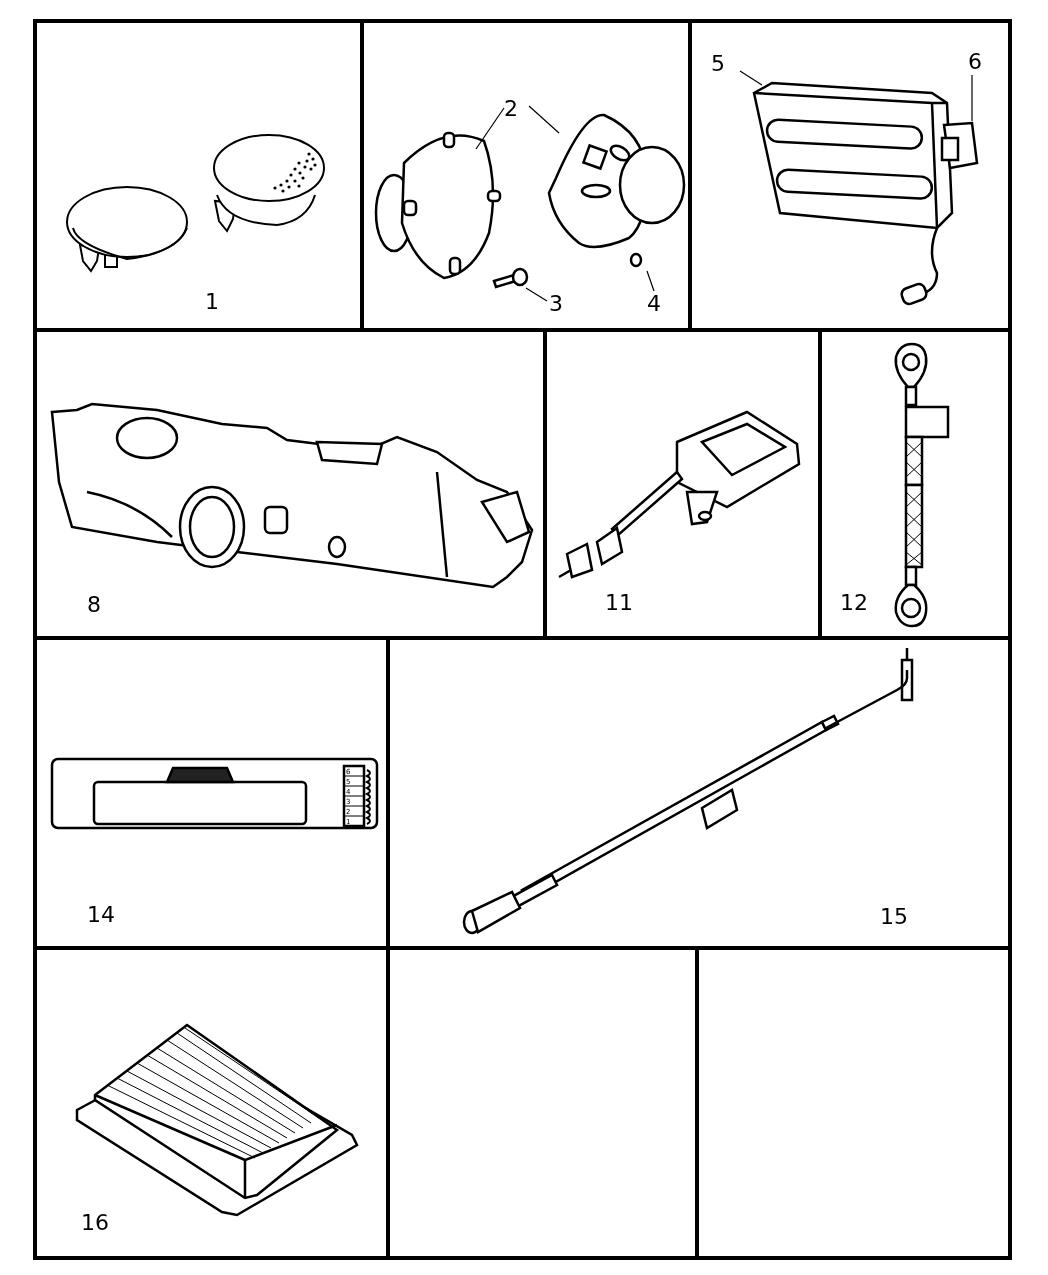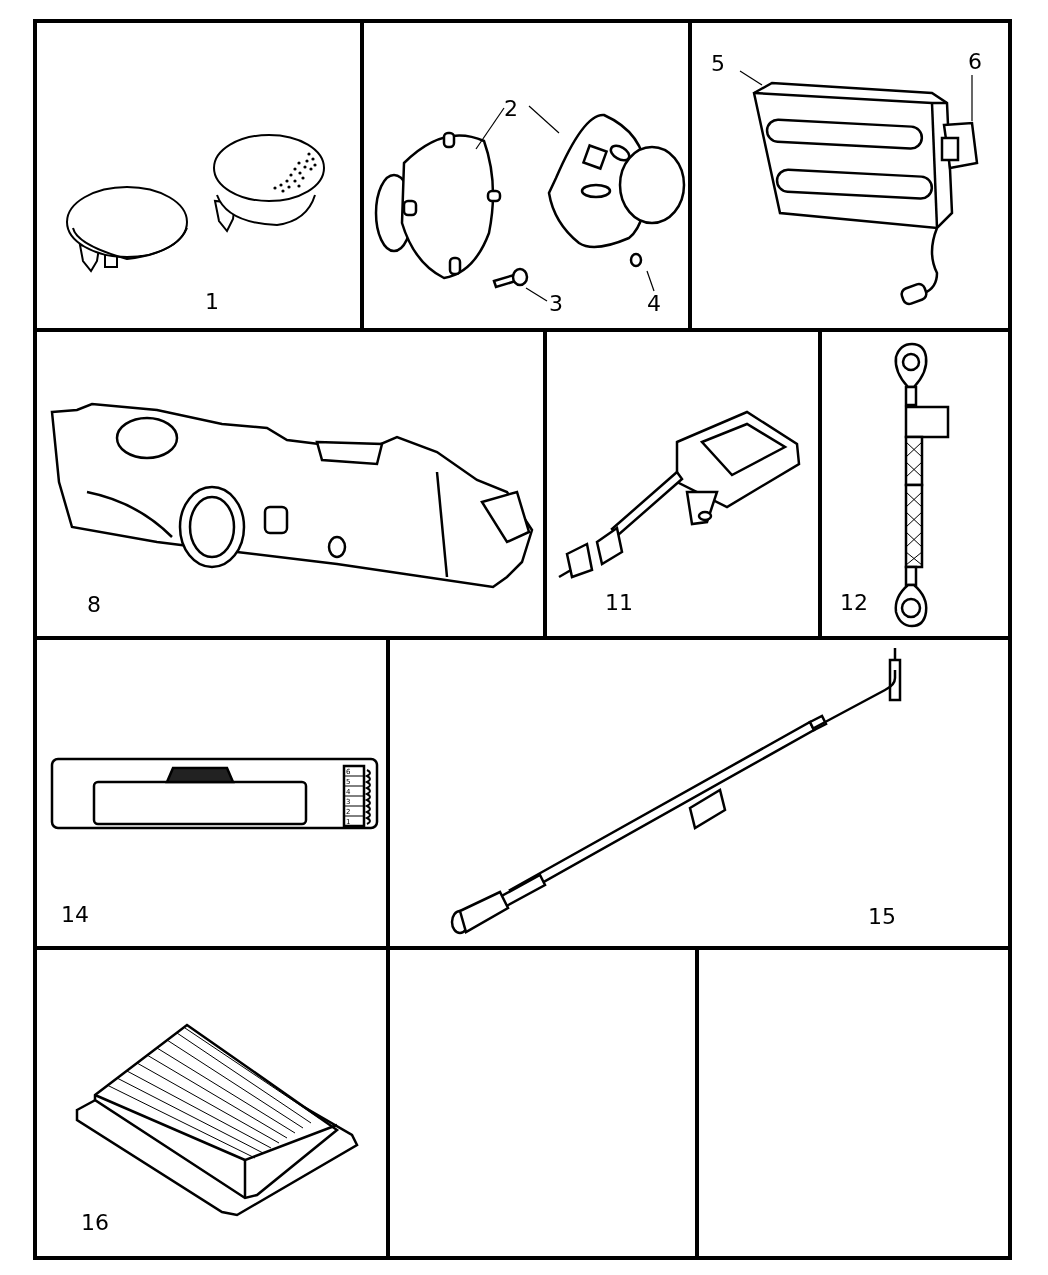--- a/index.html
+++ b/index.html
@@ -200,24 +200,24 @@
     </g>
     <g font-size="7" font-family="DejaVu Sans, sans-serif" fill="#000">
       <text x="309" y="134">6</text>
       <text x="309" y="144">5</text>
       <text x="309" y="154">4</text>
       <text x="309" y="164">3</text>
       <text x="309" y="174">2</text>
       <text x="309" y="184">1</text>
     </g>
   </svg>
-  <span class="callout" style="left:24px; top:264px;">14</span>
-</div>
-
-<div class="cell" style="left:390px; top:640px; width:618px; height:329px;">
+  <span class="callout" style="left:50px; top:264px;">14</span>
+</div>
+
+<div class="cell" style="left:402px; top:640px; width:618px; height:329px;">
   <svg width="618" height="306">
     <g fill="#fff" stroke="#000" stroke-width="2.5">
       <path d="M120,250 L420,82 L424,90 L125,258 Z"></path>
       <path d="M420,82 L432,76 L436,84 L424,90 Z"></path>
       <rect x="500" y="20" width="10" height="40"></rect>
       <line x1="505" y1="8" x2="505" y2="20"></line>
       <path d="M300,168 L330,150 L335,170 L305,188 Z"></path>
       <path d="M150,235 L155,245 L100,275 L95,265 Z"></path>
       <ellipse cx="70" cy="282" rx="8" ry="11"></ellipse>
       <path d="M70,271 L110,252 L118,268 L76,292 Z"></path>

